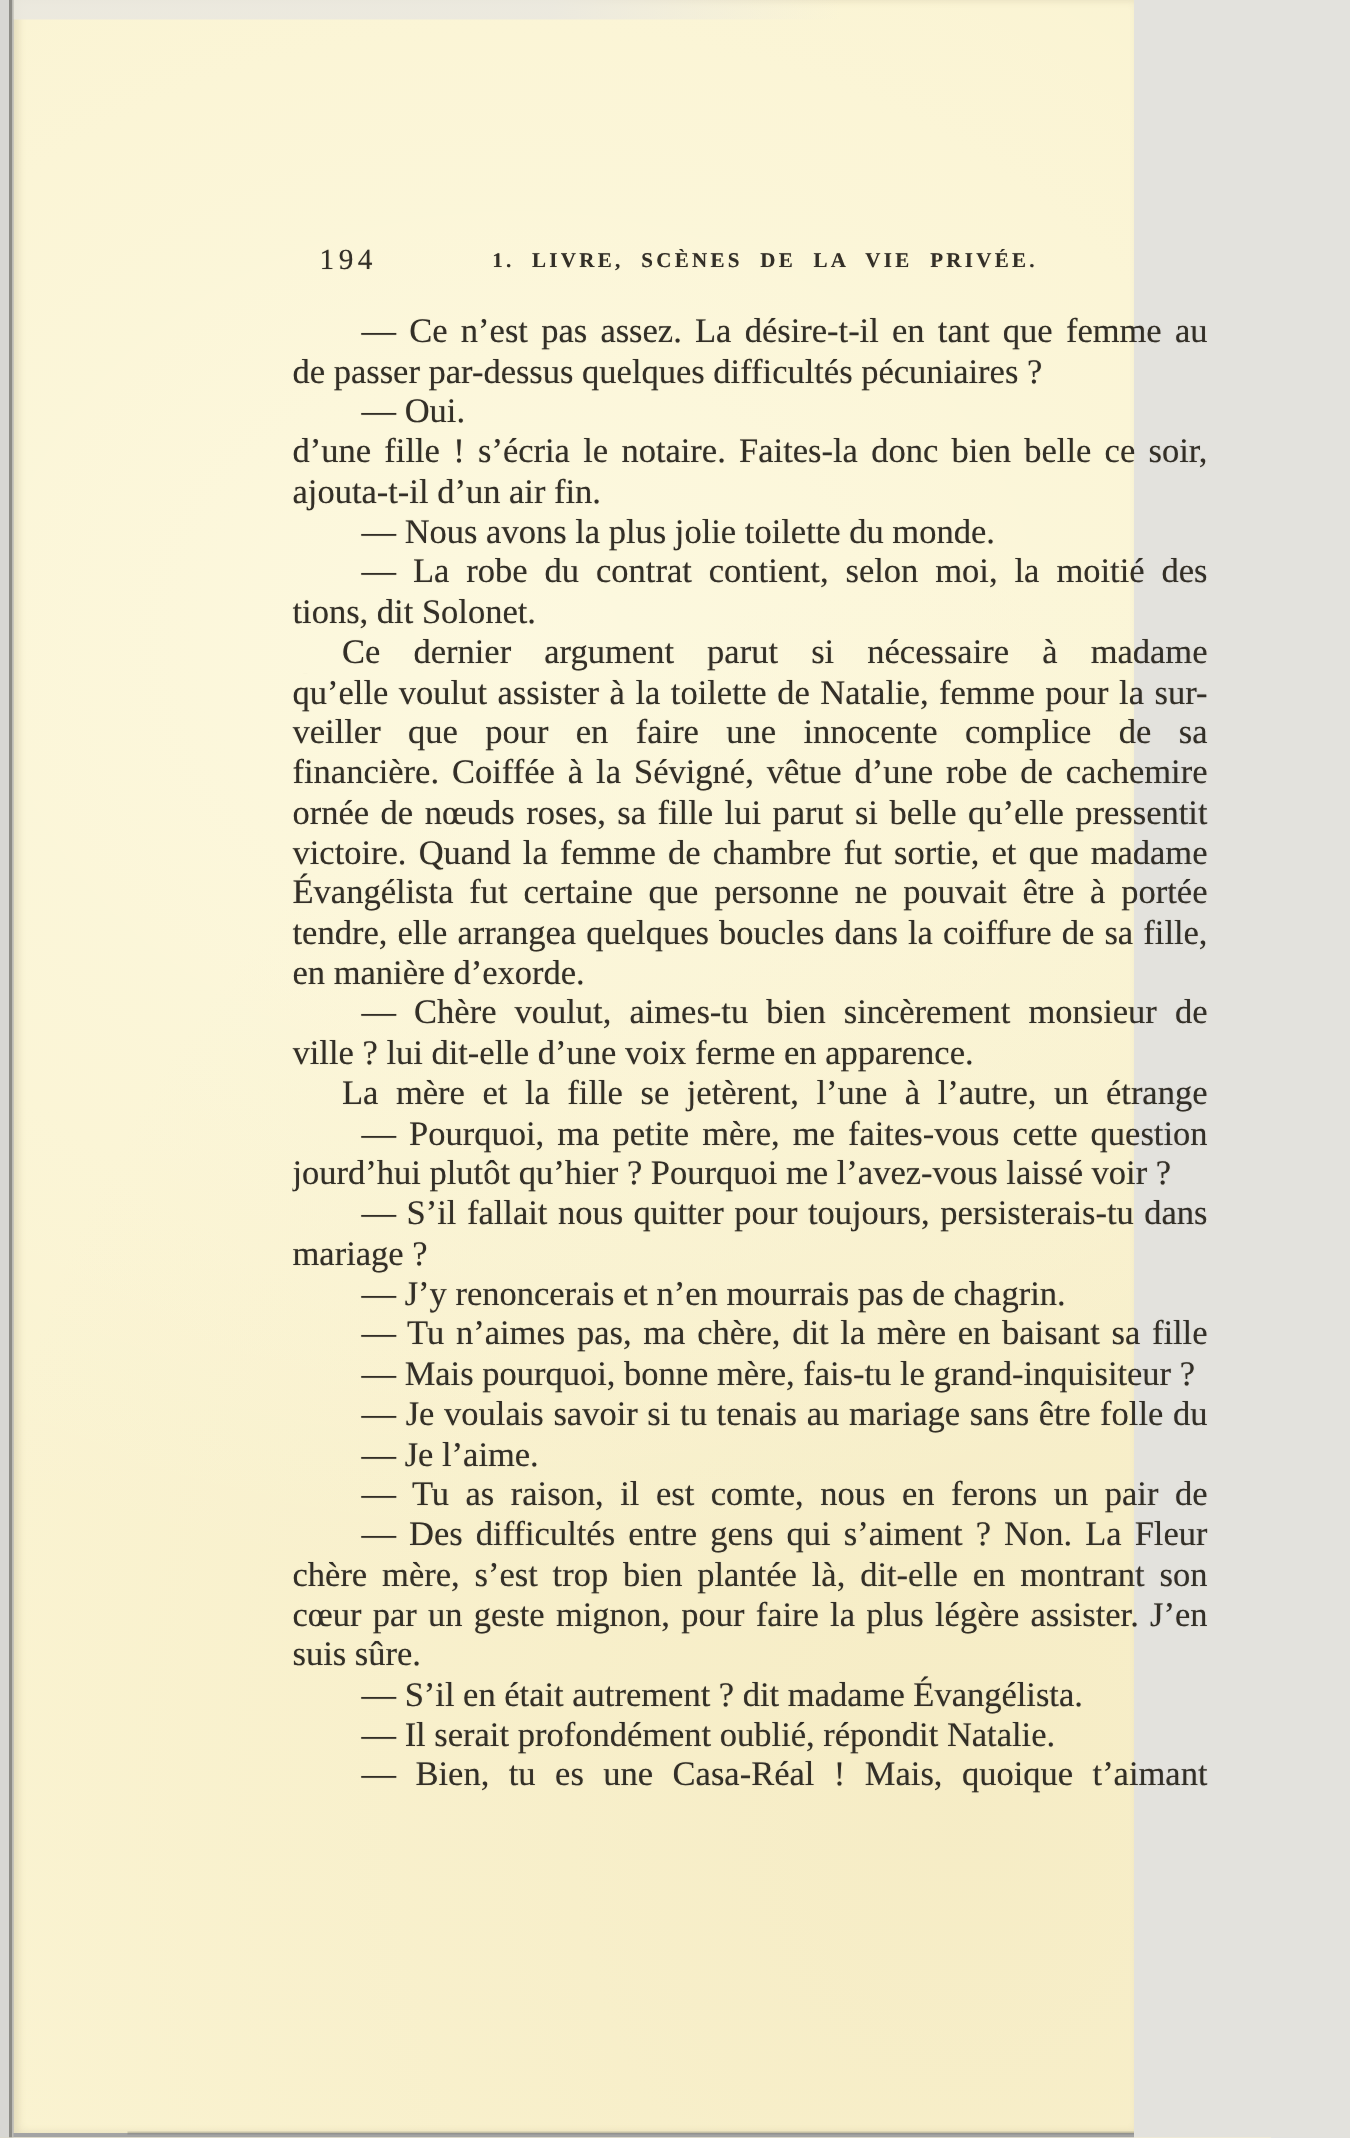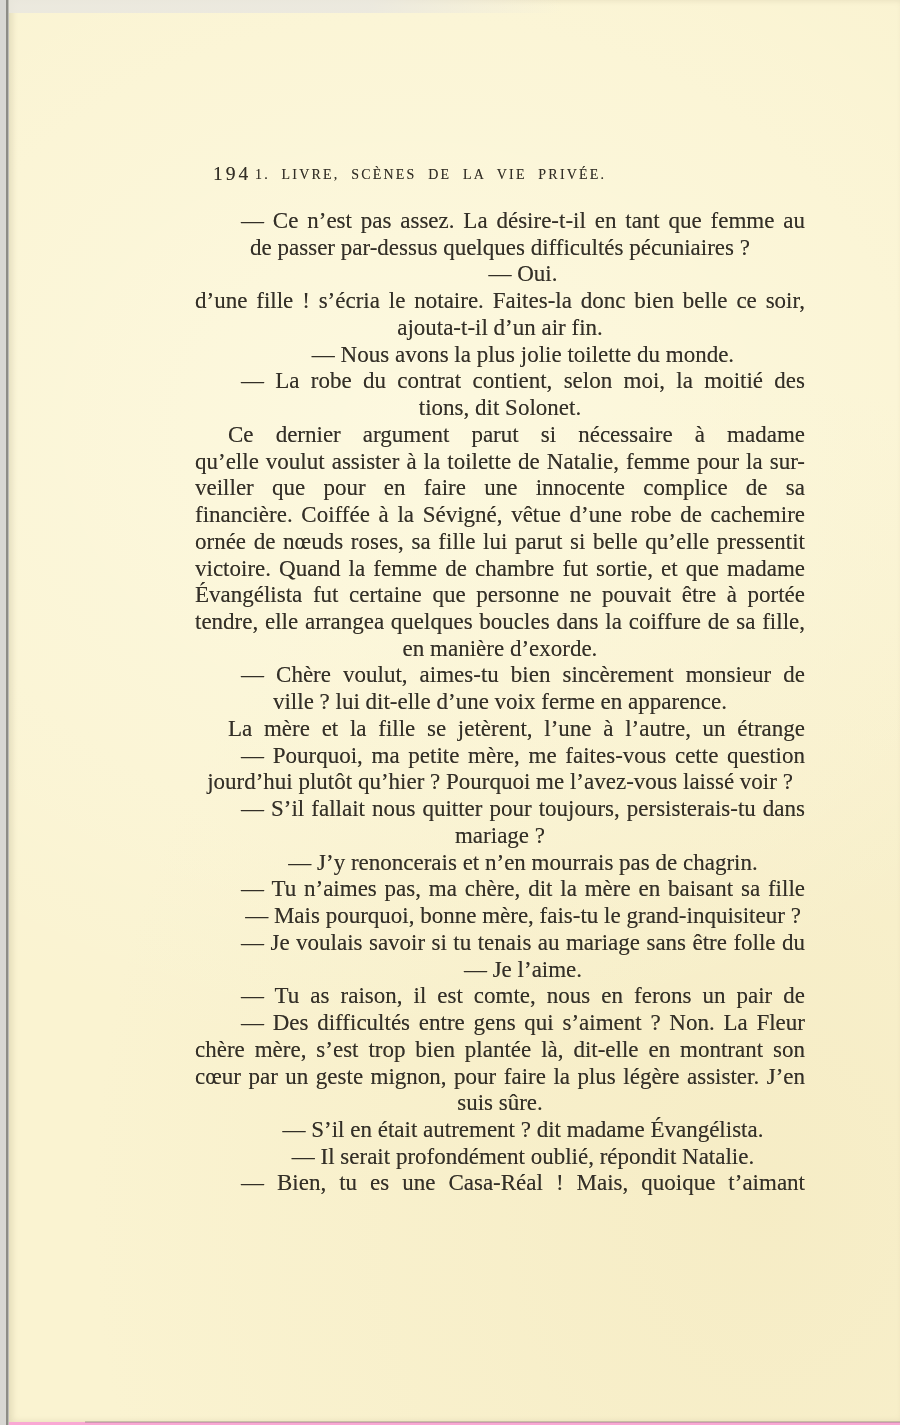--- a/index.html
+++ b/index.html
@@ -4,22 +4,22 @@
 <style>
   html, body { margin: 0; padding: 0; }
   body {
     width: 900px; height: 1425px;
     background: #e3e2dd;
     font-family: "Liberation Serif", "DejaVu Serif", serif;
     overflow: hidden;
   }
   .scan {
     position: relative;
-    width: 900px; height: 1425px;
-    background: #f9a8d4;
+    width: 756px; height: 1425px;
+    background: #a3a3a3;
   }
   .paper {
     position: absolute;
     left: 9px; top: 0; right: 0; bottom: 3px;
     background:
       radial-gradient(ellipse 1100px 900px at 45% 30%, rgba(255,253,235,0.55), rgba(255,253,235,0) 70%),
       radial-gradient(ellipse 900px 1100px at 85% 85%, rgba(238,224,176,0.35), rgba(238,224,176,0) 75%),
       var(--paper, #faf3d1);
     box-shadow: inset 3px 0 6px rgba(120,110,80,0.18);
   }
@@ -45,38 +45,39 @@
     color: var(--ink, #332f27);
   }
   .page-number {
     position: absolute; left: 18px; top: 0;
     font-size: 19.5px;
     letter-spacing: 3px;
     text-shadow: 0 0 0.6px rgba(51,47,39,0.55);
   }
   .running-title {
     position: absolute; left: 60px; right: 40px; top: 4px;
+    text-align: center;
     font-size: 14px;
-    font-weight: normal;
+    font-weight: bold;
     letter-spacing: 2.2px;
     word-spacing: 6px;
     text-shadow: 0 0 0.5px rgba(51,47,39,0.45);
   }
   .text-block {
     position: absolute;
     left: 195px; top: 208px; width: 610px;
     color: var(--ink, #332f27);
     font-size: 23px;
     text-shadow: 0 0 0.6px rgba(51,47,39,0.5);
   }
   .line {
     height: 26.74px;
     line-height: 26.74px;
     overflow: hidden;
-    text-align: center;
+    text-align: left;
     hyphens: none;
   }
   .line.just { text-align: justify; text-align-last: justify; }
   .line.ind-d { text-indent: 46px; }
   .line.ind-p { text-indent: 33px; }
 </style>
 </head>
 <body>
 
 <div class="scan">

